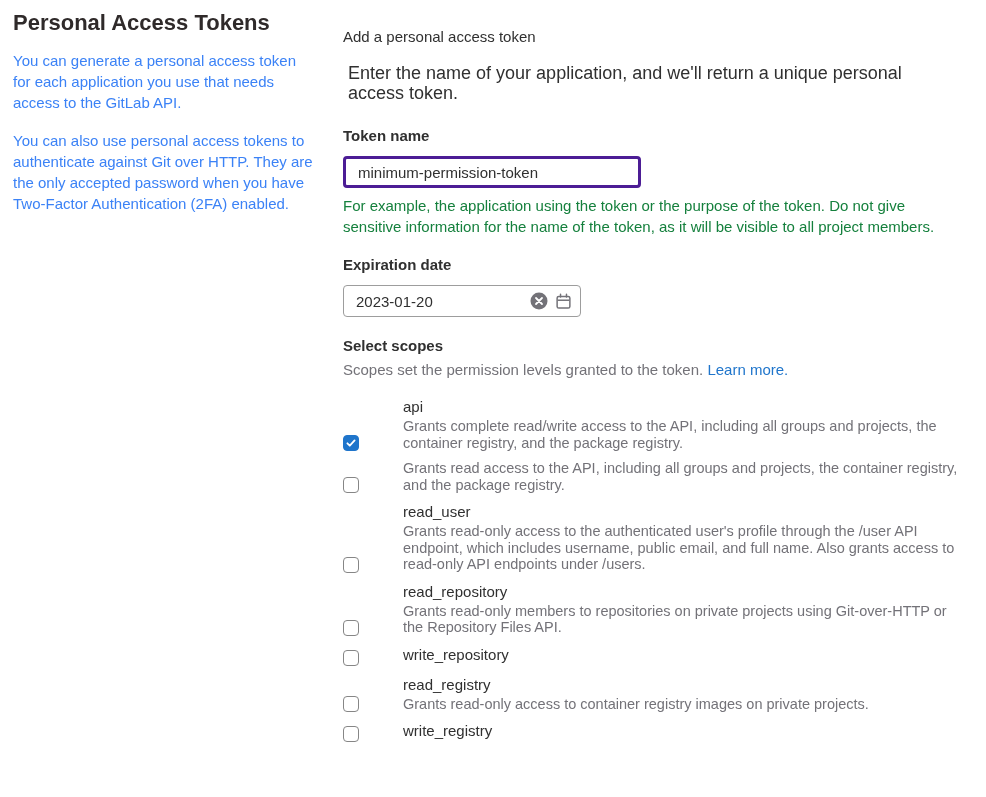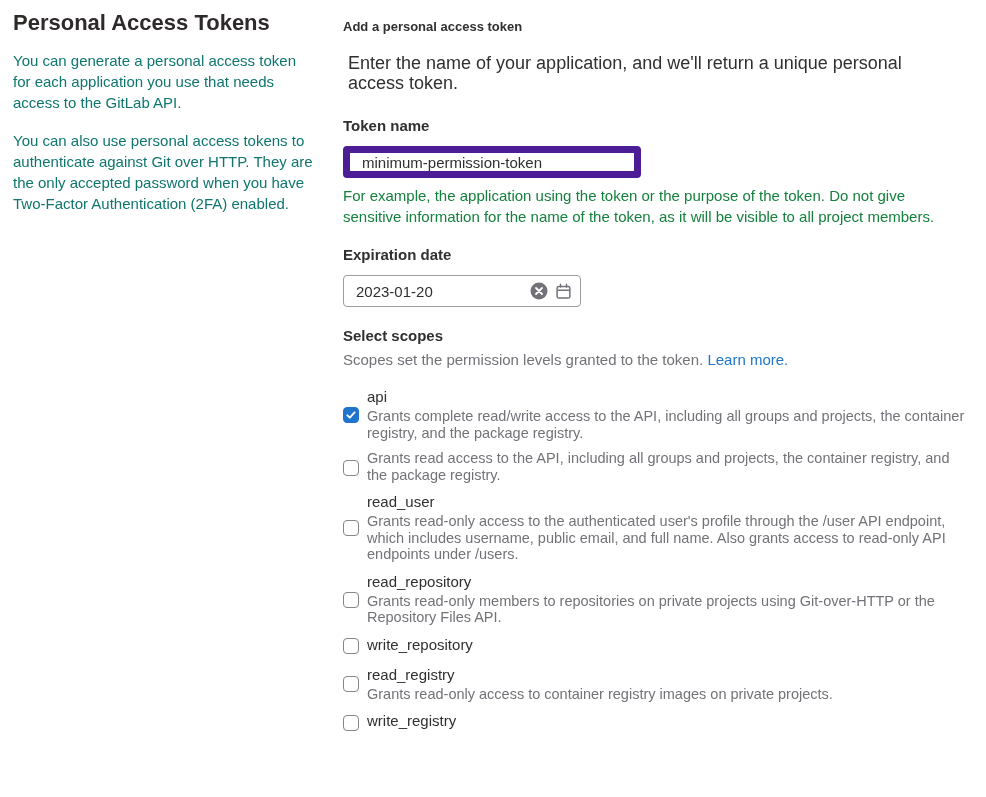--- a/index.html
+++ b/index.html
@@ -20,32 +20,32 @@
     font-size: 22px;
     font-weight: 700;
     margin: 0 0 14px;
     line-height: 26px;
     color: #2f2a2a;
   }
   .left-col p {
     font-size: 15px;
     line-height: 21px;
     margin: 0 0 17px;
-    color: #0f766e;
+    color: #3b82f6;
   }
 
   
   .right-col { width: 622px; margin-left: 28px; }
-  .section-heading { font-size: 13px; font-weight: 700; margin: 7px 0 16px; line-height: 20px; }
+  .section-heading { font-size: 15px; font-weight: 400; margin: 17px 0 16px; line-height: 20px; }
   .intro { font-size: 18px; margin: 0 5px 23px; line-height: 20px; }
   .form-label { display: block; font-size: 15px; font-weight: 700; margin: 0 0 10px; line-height: 20px; }
 
   .text-input {
     width: 298px; height: 32px;
-    border: 7px solid #4c1d95;
+    border: 3px solid #4c1d95;
     border-radius: 4px;
     padding: 0 12px;
     font-size: 15px;
     color: #303030;
     font-family: "Liberation Sans", sans-serif;
     outline: none;
     display: block;
   }
   .form-help {
     font-size: 15px; line-height: 21px;
@@ -70,21 +70,21 @@
     background: none; border: none; padding: 0; margin: 0;
     display: flex; align-items: center; justify-content: center;
     cursor: pointer;
   }
   .clear-btn { margin-right: 7px; }
 
   .scopes-label { margin-bottom: 6px; }
   .scopes-hint { font-size: 15px; color: #737278; margin: 0 0 19px; line-height: 16px; }
   .scopes-hint a { color: #1f75cb; text-decoration: none; }
 
-  .scope-item { display: flex; align-items: center; margin-bottom: 9px; }
+  .scope-item { display: flex; align-items: flex-end; margin-bottom: 9px; gap: 36px; }
   .checkbox {
     width: 16px; height: 16px; flex: none;
     border: 1px solid #868686; border-radius: 4px;
     background: #fff; margin-top: 2px;
     display: flex; align-items: center; justify-content: center;
     cursor: pointer;
   }
   .checkbox svg { display: none; }
   .checkbox.checked { background: #1f75cb; border-color: #1f75cb; }
   .checkbox.checked svg { display: block; }

